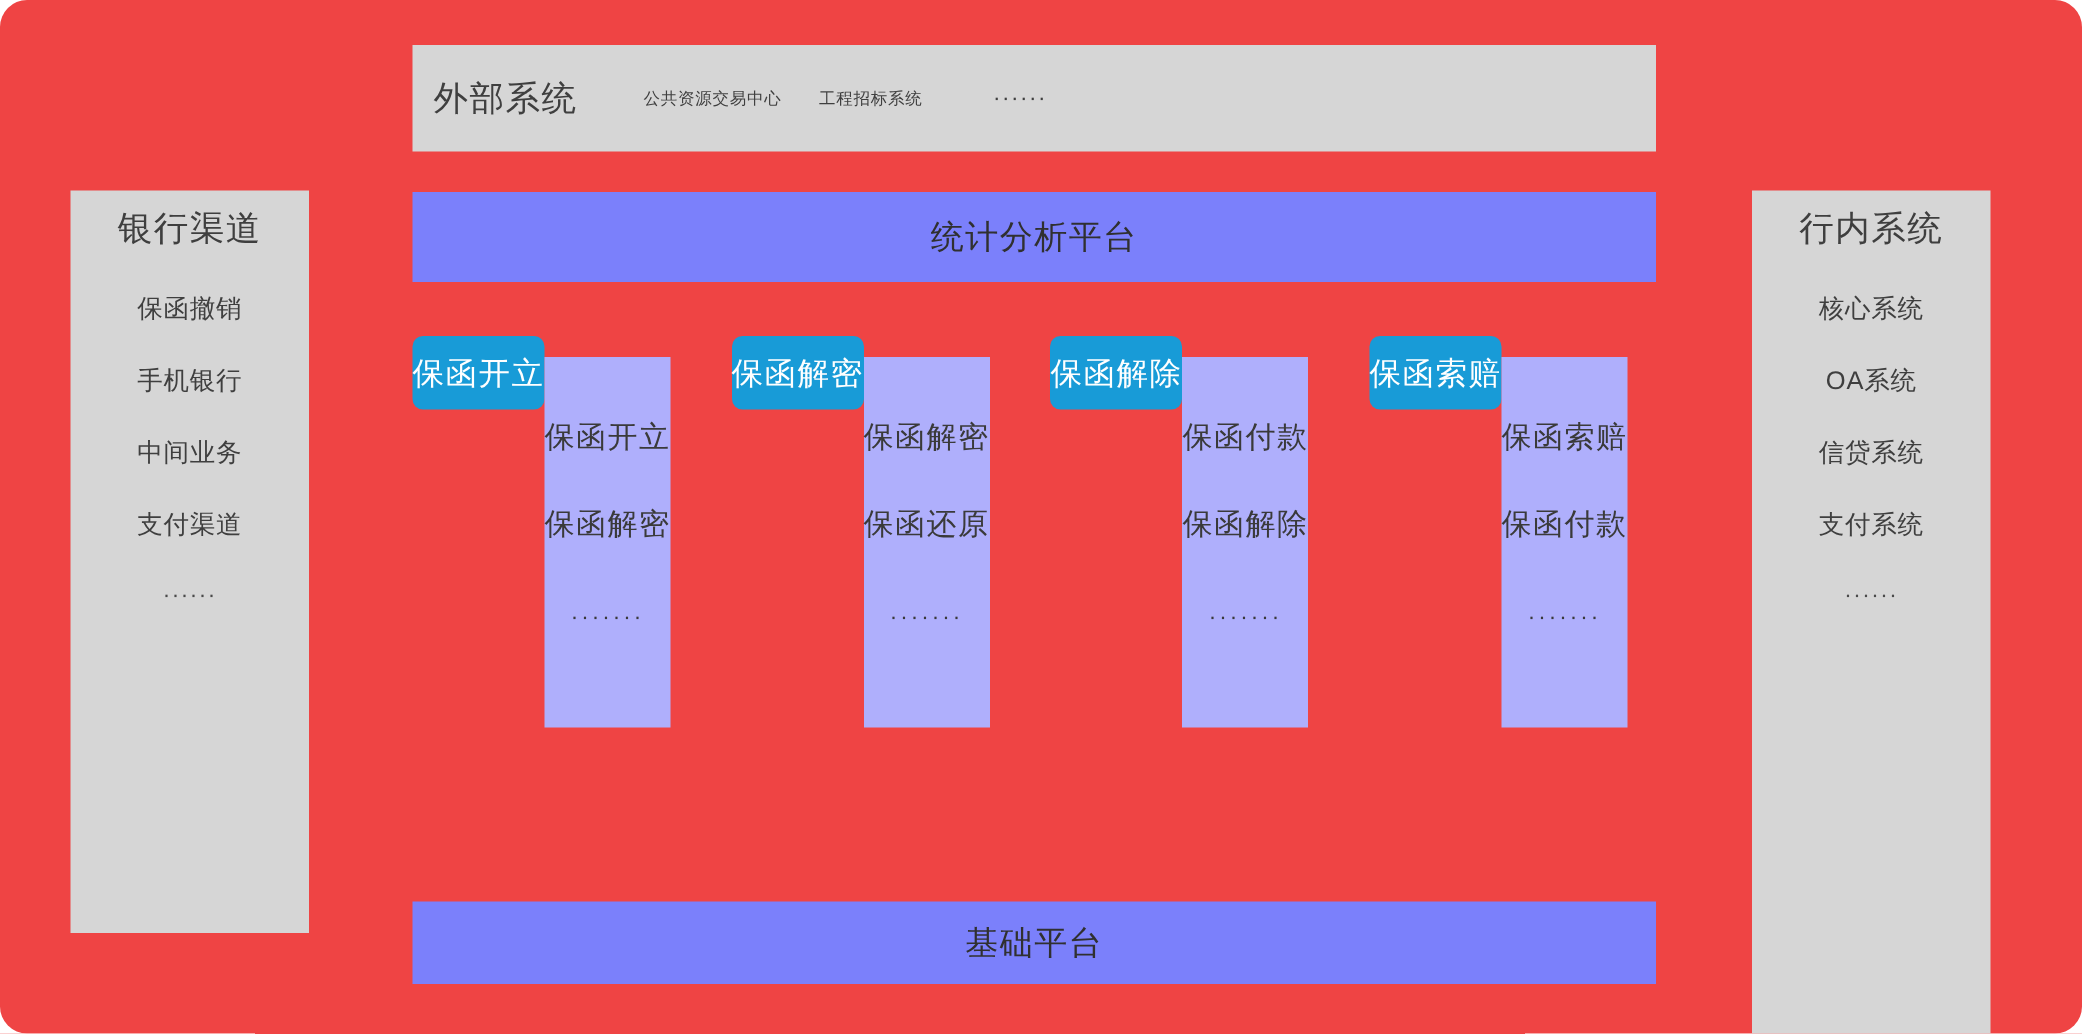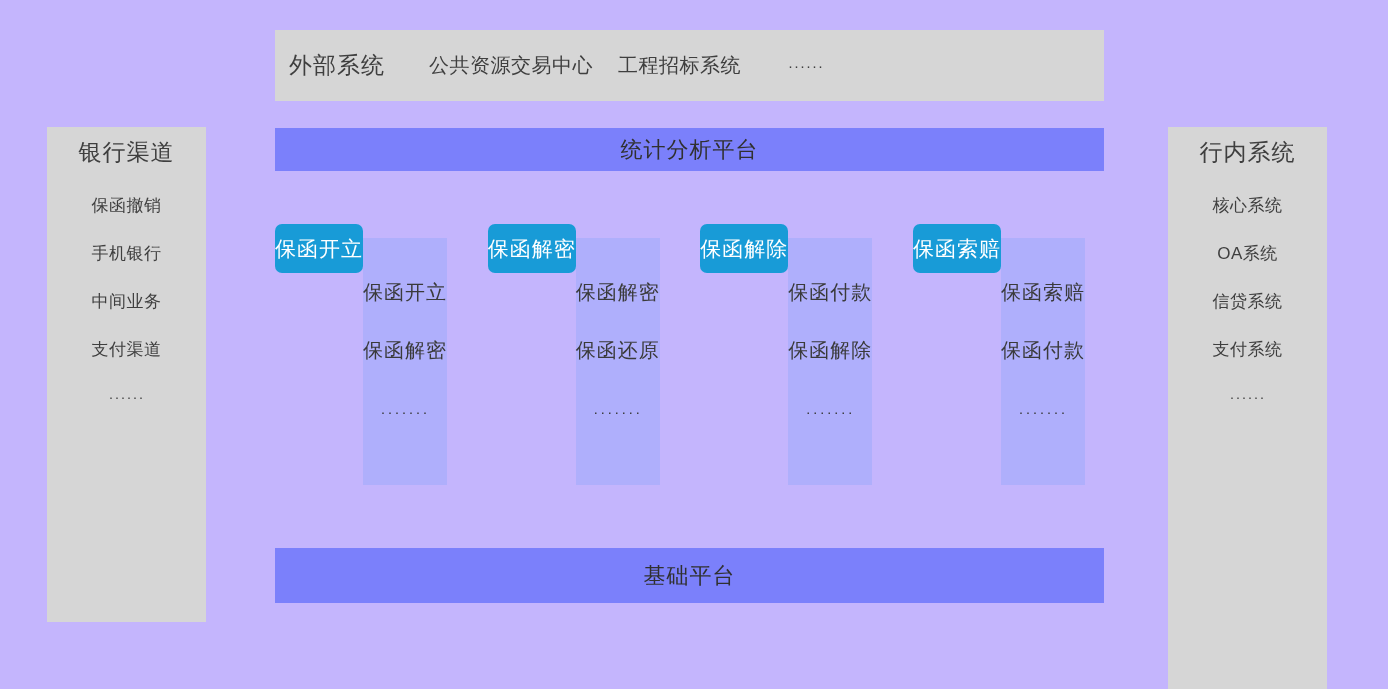--- a/index.html
+++ b/index.html
@@ -9,21 +9,22 @@
     height: 689px;
     background: #ffffff;
     font-family: "Liberation Sans", "DejaVu Sans", sans-serif;
     overflow: hidden;
   }
 
   #canvas {
     position: relative;
     width: 1388px;
     height: 689px;
-    background: #c4b5fd;
+    background: #ef4444;
+    border-radius: 18px;
   }
 
   
   .side-panel {
     position: absolute;
     background: #d6d6d6;
     display: flex;
     flex-direction: column;
     align-items: center;
   }
@@ -67,21 +68,21 @@
     display: flex;
     align-items: center;
   }
   #external-title {
     font-size: 23px;
     color: #3f3f3f;
     margin-left: 14px;
     letter-spacing: 1px;
   }
   .external-item {
-    font-size: 20px;
+    font-size: 11px;
     color: #3f3f3f;
     letter-spacing: 0.5px;
   }
   #external-items {
     display: flex;
     align-items: center;
     margin-left: 44px;
     gap: 25px;
   }
   .external-item.dots {
@@ -93,22 +94,22 @@
   
   .purple-bar {
     position: absolute;
     left: 275px;
     width: 829px;
     background: #7b80fb;
     display: flex;
     align-items: center;
     justify-content: center;
   }
-  #analytics-bar { top: 128px; height: 43px; font-family: Liberation Serif, serif; }
-  #base-bar      { top: 548px; height: 55px; }
+  #analytics-bar { top: 128px; height: 60px; font-family: Liberation Serif, serif; }
+  #base-bar      { top: 601px; height: 55px; }
 
   .purple-bar-label {
     font-size: 22px;
     color: #303030;
     letter-spacing: 1px;
   }
 
   
   #columns {
     position: absolute;

